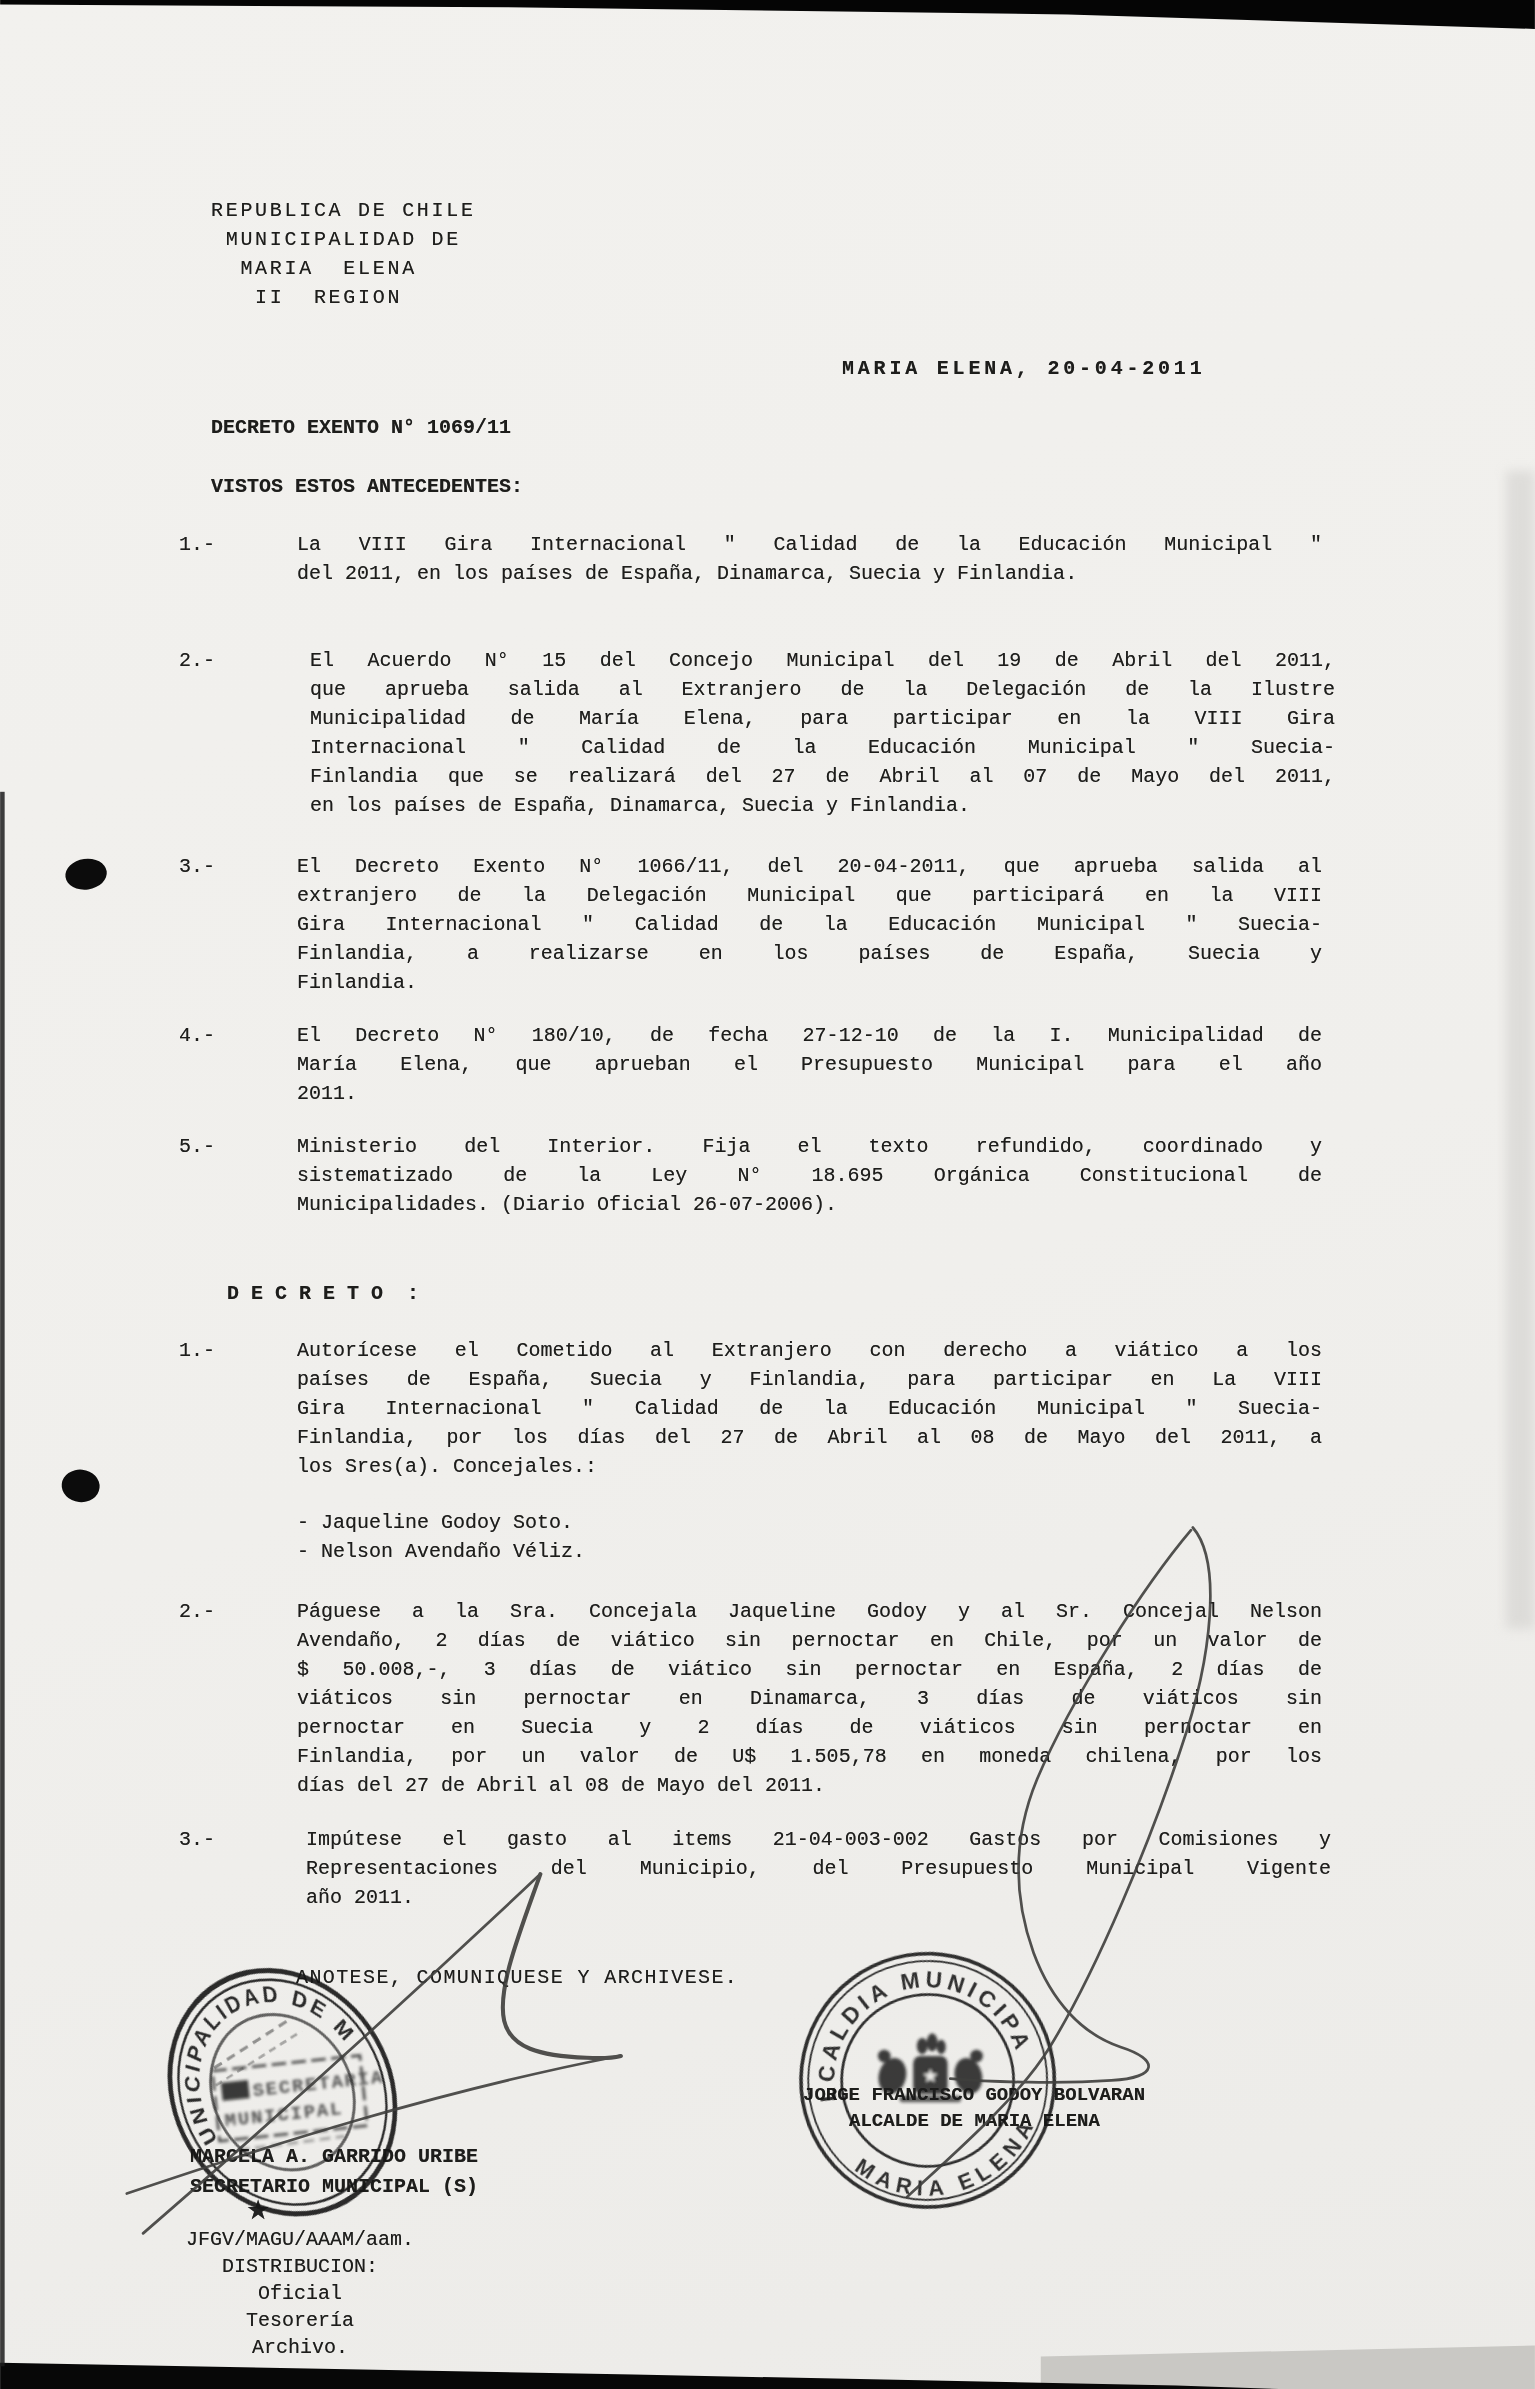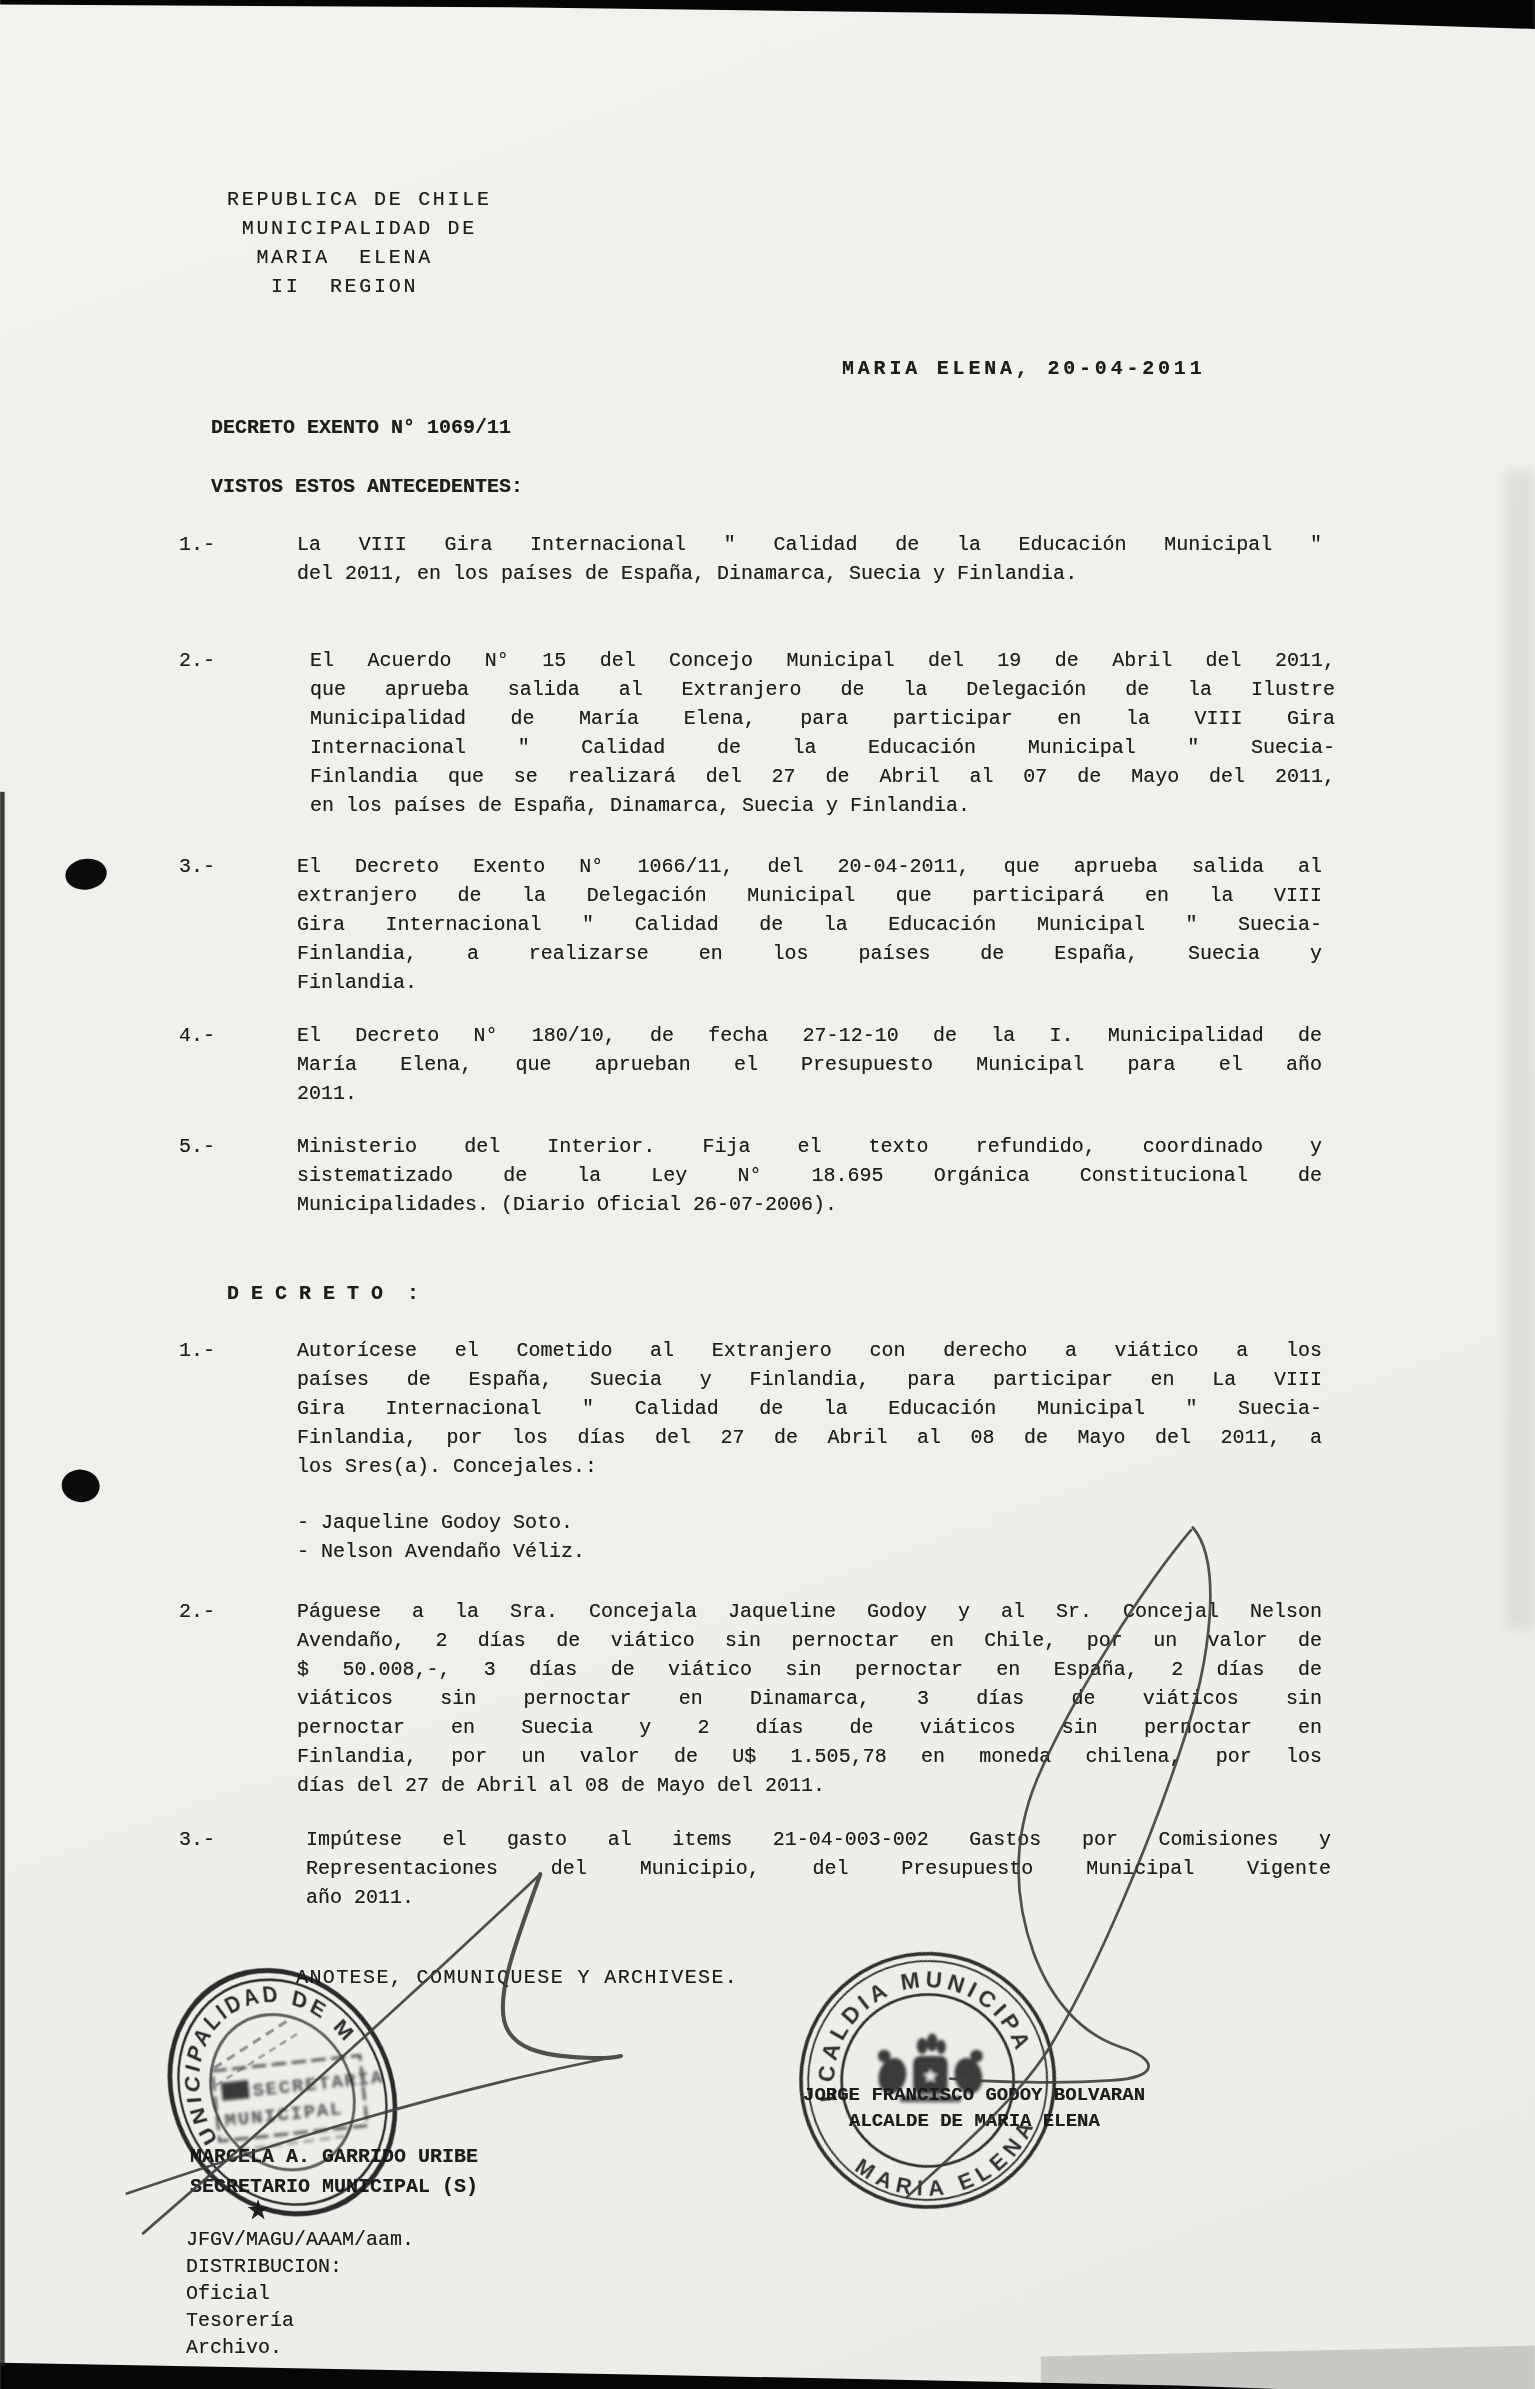--- a/index.html
+++ b/index.html
@@ -13,34 +13,34 @@
   .plain .tline { white-space:pre; }
   .just .jl { text-align:justify; text-align-last:justify; }
   .just .ll { text-align:left; }
   .bold { font-weight:bold; }
   .num  { position:absolute; font-size:20px; line-height:29px; font-weight:normal; }
   .hdr  { letter-spacing:2.7px; }
   .dateln { letter-spacing:3.8px; font-weight:bold; }
   .anot { letter-spacing:1.4px; }
   .sig-name { position:absolute; font-weight:bold; font-size:19px; line-height:23.5px; }
   .sec-name { position:absolute; font-weight:bold; font-size:20px; line-height:27px; }
-  .footer { line-height:27px; }
+  .footer { line-height:27px;text-align:center; }
   .star { position:absolute; font-size:27px; color:#222; filter:blur(0.5px); font-family:"DejaVu Sans",sans-serif; }
   .overlay { position:absolute; left:0; top:0; z-index:3; pointer-events:none; }
   .textlayer { position:absolute; left:0; top:0; z-index:2; width:100%; height:100%; }
   .typed { text-shadow:0 0 0.6px rgba(20,20,20,0.55); }
 </style>
 </head>
 <body>
 
 <div class="page">
 
   <div class="textlayer typed">
 
-    <div class="tblock plain hdr" style="left:211px; top:185px;margin-left:16px;">
+    <div class="tblock plain hdr" style="left:211px; top:196px;">
         <div class="tline">REPUBLICA DE CHILE</div>
         <div class="tline"> MUNICIPALIDAD DE</div>
         <div class="tline">  MARIA  ELENA</div>
         <div class="tline">   II  REGION</div>
       </div>
 
     <div class="tblock dateln" style="left:842px; top:354px;">MARIA ELENA, 20-04-2011</div>
 
     <div class="tblock bold" style="left:211px; top:413px;">DECRETO EXENTO N° 1069/11</div>
 

